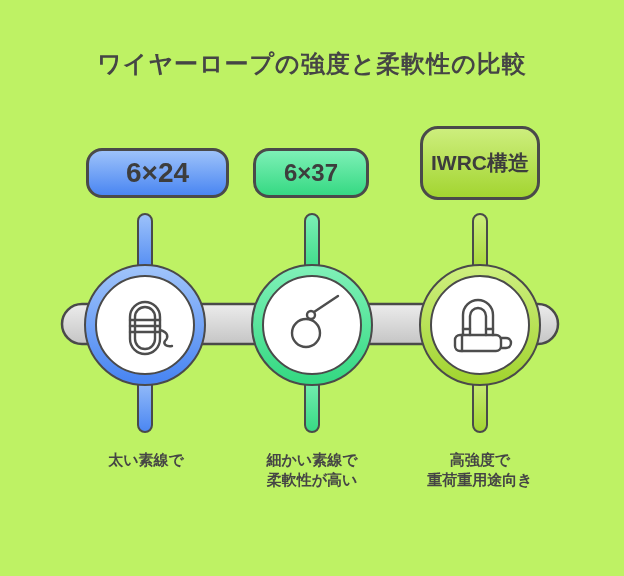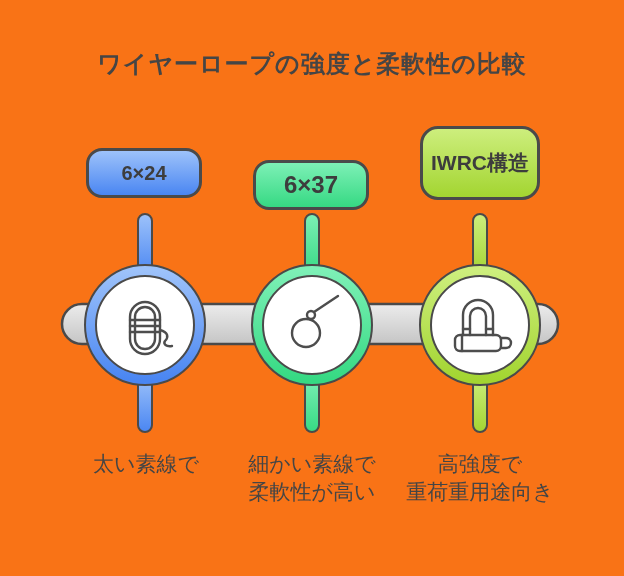--- a/index.html
+++ b/index.html
@@ -1,36 +1,36 @@
 <!DOCTYPE html>
 <html><head>
 <meta charset="utf-8">
 <style>
   html,body{margin:0;padding:0;background:#fff;}
   .stage{
-    position:relative;width:624px;height:576px;background:#f97316;overflow:hidden;
+    position:relative;width:624px;height:576px;background:#bef264;overflow:hidden;
     font-family:"Liberation Sans","DejaVu Sans",sans-serif;
   }
   .title{
     position:absolute;left:0;top:48px;width:100%;text-align:center;
     font-size:24px;font-weight:bold;color:#454545;letter-spacing:1px;
   }
   .gfx{position:absolute;left:0;top:0;width:624px;height:576px;}
   .pill{
     position:absolute;display:flex;align-items:center;justify-content:center;
     border:3px solid #4a4a4a;border-radius:16px;box-sizing:border-box;
     font-weight:bold;color:#3d3d3d;text-align:center;
   }
-  .pill-1{left:86px;top:148px;width:116px;height:50px;font-size:20px;}
-  .pill-2{left:253px;top:148px;width:116px;height:50px;font-size:24px;margin-top:12px;}
+  .pill-1{left:86px;top:148px;width:143px;height:50px;font-size:28px;}
+  .pill-2{left:253px;top:148px;width:116px;height:50px;font-size:24px;}
   .pill-3{left:420px;top:126px;width:120px;height:74px;font-size:21px;line-height:1.25;
           border-radius:18px;}
   .caption{
     position:absolute;top:450px;width:200px;text-align:center;
-    font-size:21px;font-weight:400;color:#454545;line-height:1.35;
+    font-size:15px;font-weight:700;color:#454545;line-height:1.35;
   }
   .cap-1{left:46px;}
   .cap-2{left:212px;}
   .cap-3{left:380px;}
   .caption span{display:block;}
 </style>
 </head>
 <body>
 
 <div class="stage">

